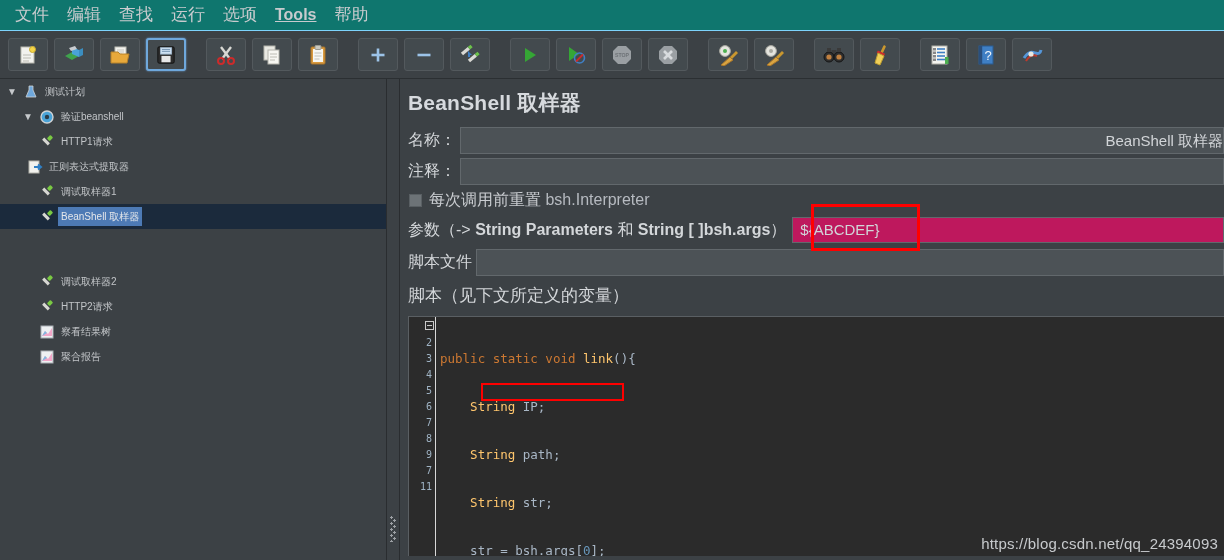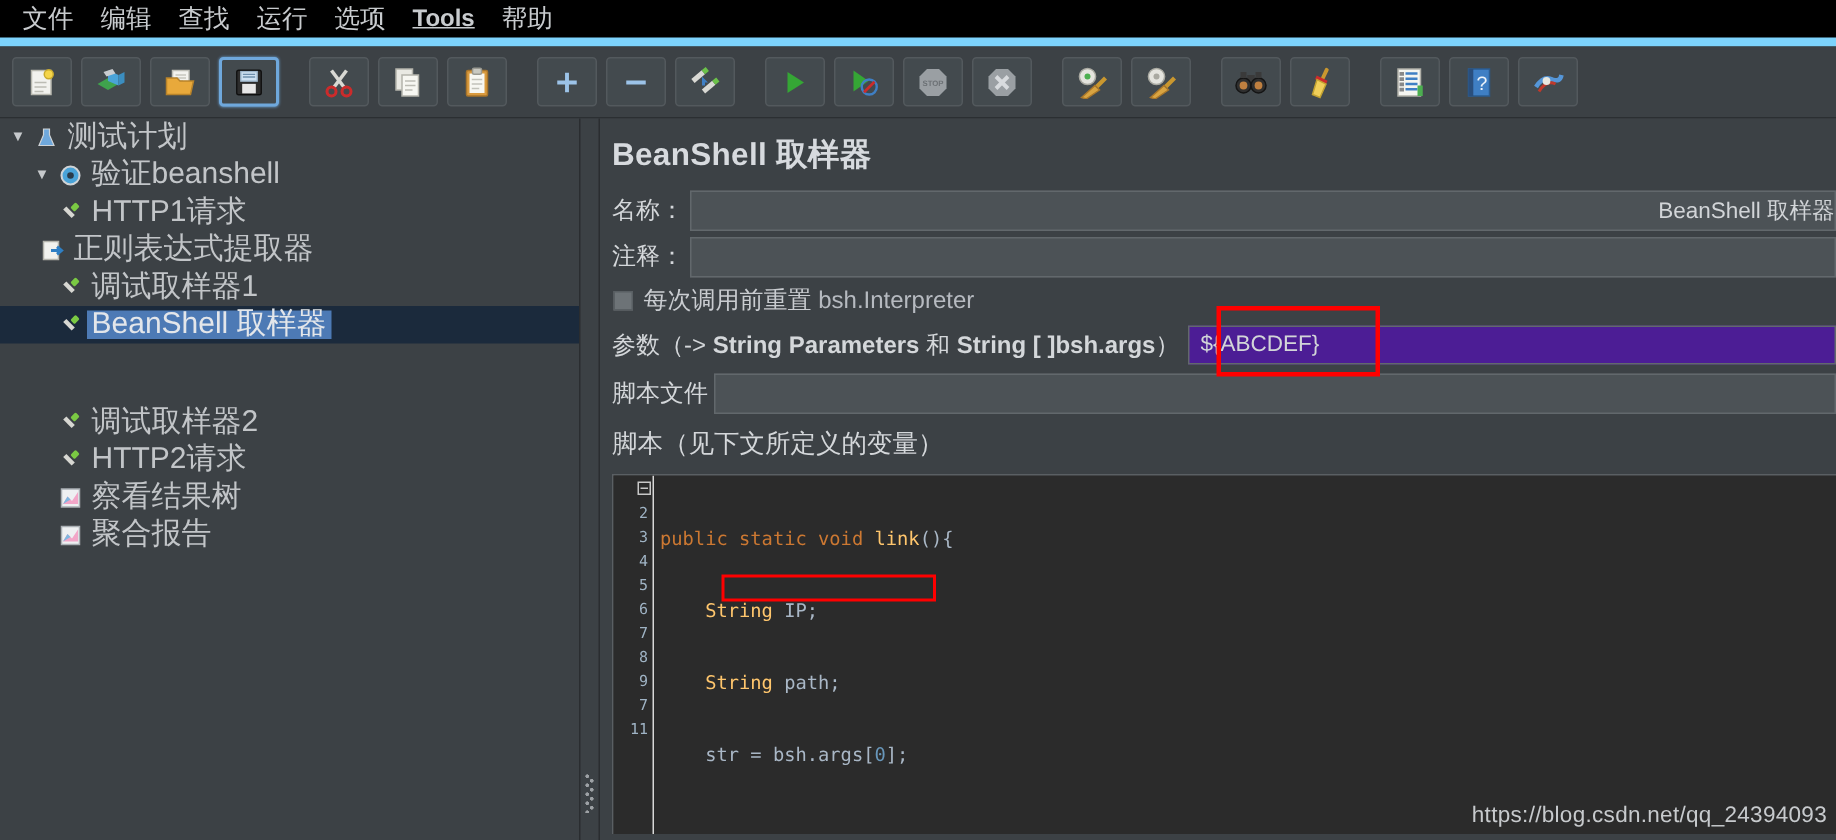--- a/index.html
+++ b/index.html
@@ -12,22 +12,22 @@
   }
   #app {
     position: relative;
     width: 1224px; height: 560px;
     background: #3c4145;
   }
 
   
   .menubar {
     position: absolute; left:0; top:0; width:1224px; height:31px;
-    background: #000000;
-    border-bottom: 6px solid #7dd3fc;
+    background: #0f766e;
+    border-bottom: 1px solid #7dd3fc;
     display: flex; align-items: center;
     padding-left: 6px;
     box-sizing: border-box;
   }
   .menu-item {
     color: #c8cbce;
     font-size: 17px;
     padding: 2px 9px;
     line-height: 24px;
     white-space: nowrap;
@@ -77,21 +77,21 @@
     white-space: nowrap;
     cursor: default;
   }
   .trow .twist {
     width: 16px; text-align:center; color:#c6c9cc; font-size: 10px;
     flex: 0 0 16px;
   }
   .trow .ticon { flex: 0 0 22px; display:flex; align-items:center; justify-content:center; }
   .trow .tlabel {
     color: #c2c5c8;
-    font-size: 20px;
+    font-size: 10px;
     padding: 0 3px;
     line-height: 19px;
   }
   .trow.selected { background: #1b2a3c; }
   .trow.selected .tlabel { background: #4d7ab5; color: #e3e6ea; }
 
   
   .splitter {
     position: absolute; left: 386px; top: 79px;
     width: 12px; height: 481px;
@@ -166,21 +166,21 @@
     display:flex; align-items:center;
     height: 34px;
     padding-left: 8px;
     position: relative;
   }
   .params-label { color:#d4d7da; font-size:16px; white-space:nowrap; }
   .params-label b { font-weight: bold; }
   .params-field {
     flex: 1;
     height: 26px;
-    background: #4c1d95;
+    background: #be185d;
     border: 1px solid #62686c;
     box-sizing: border-box;
     color: #d2d5d8;
     font-size: 15px;
     line-height: 24px;
     padding-left: 7px;
     margin-left: 6px;
   }
   .redbox {
     position: absolute;
@@ -692,20 +692,21 @@
         <div class="ln">8</div>
         <div class="ln">9</div>
         <div class="ln">7</div>
         <div class="ln">11</div>
         <div class="fold"></div>
       </div>
       <div class="code">
         <div class="line"><span class="k">public static void </span><span class="fn">link</span><span class="id">(){</span></div>
         <div class="line"><span class="id">    </span><span class="ty">String</span><span class="id"> IP;</span></div>
         <div class="line"><span class="id">    </span><span class="ty">String</span><span class="id"> path;</span></div>
+        <div class="line"><span class="id">    </span><span class="ty">String</span><span class="id"> str;</span></div>
         <div class="line"><span class="id">    str = bsh.args[</span><span class="n">0</span><span class="id">];</span></div>
         
         
         
         
         
         
         <div class="redbox" id="redbox-code"></div>
       </div>
     </div>

